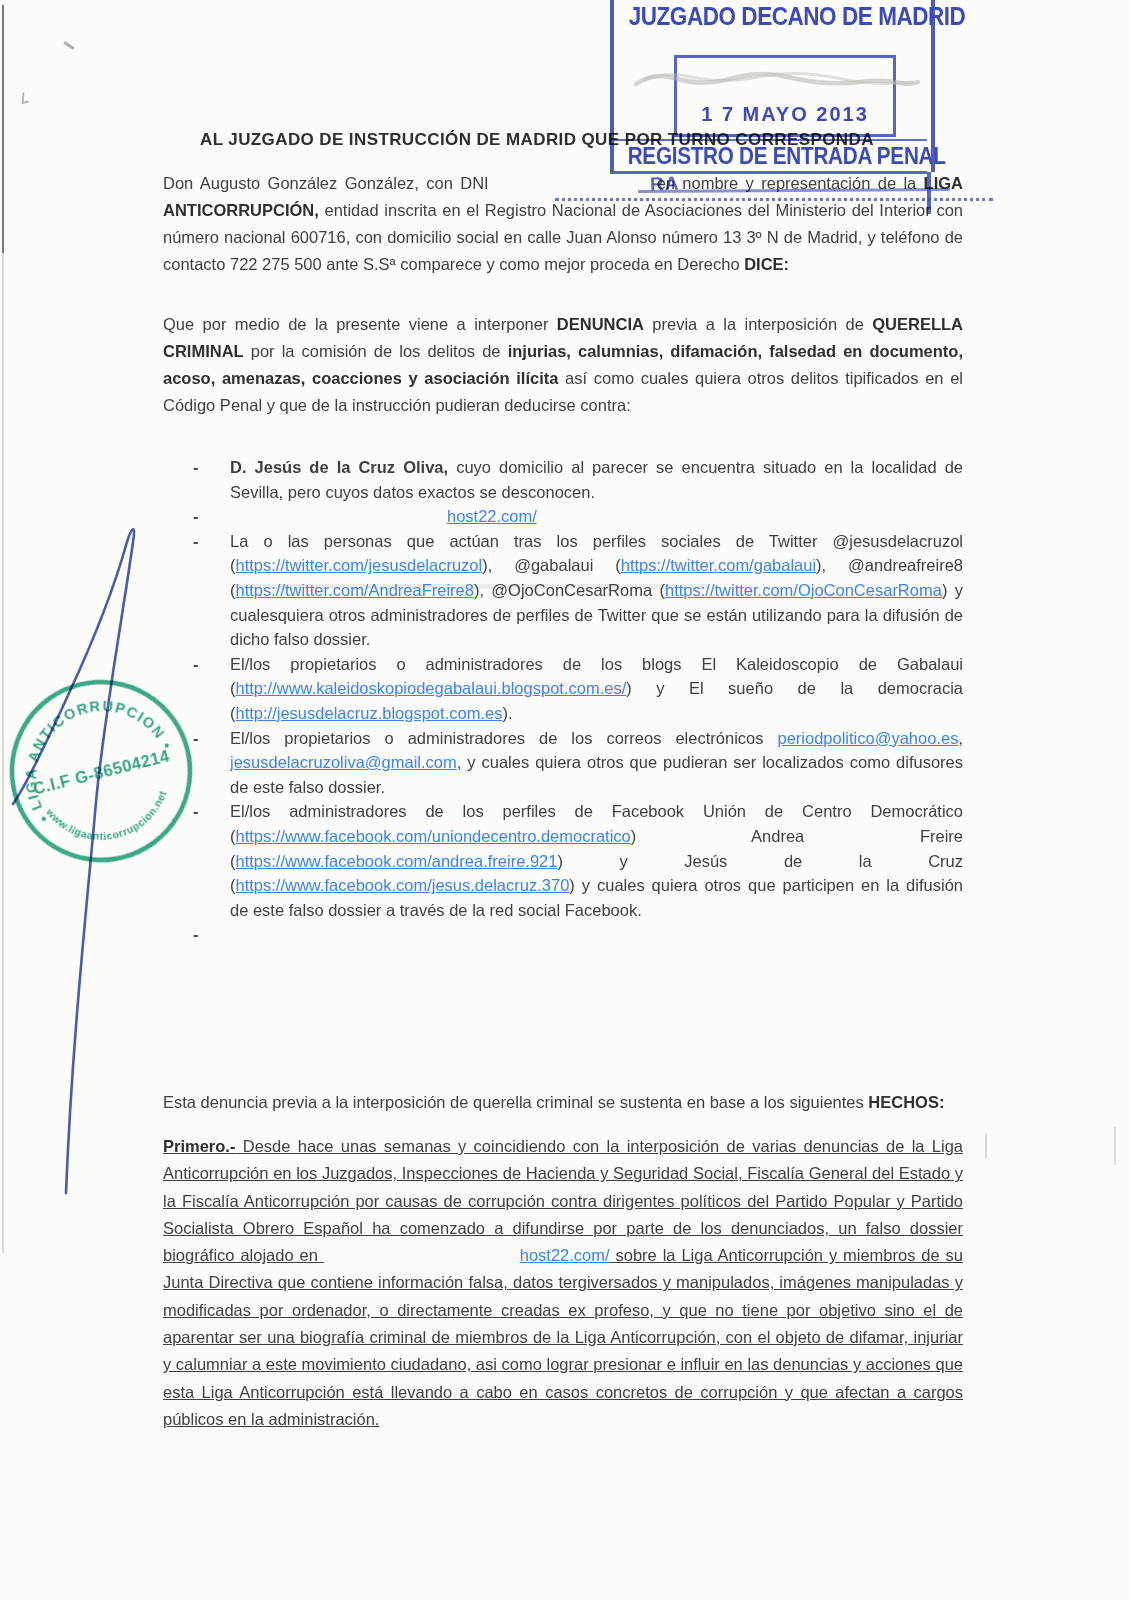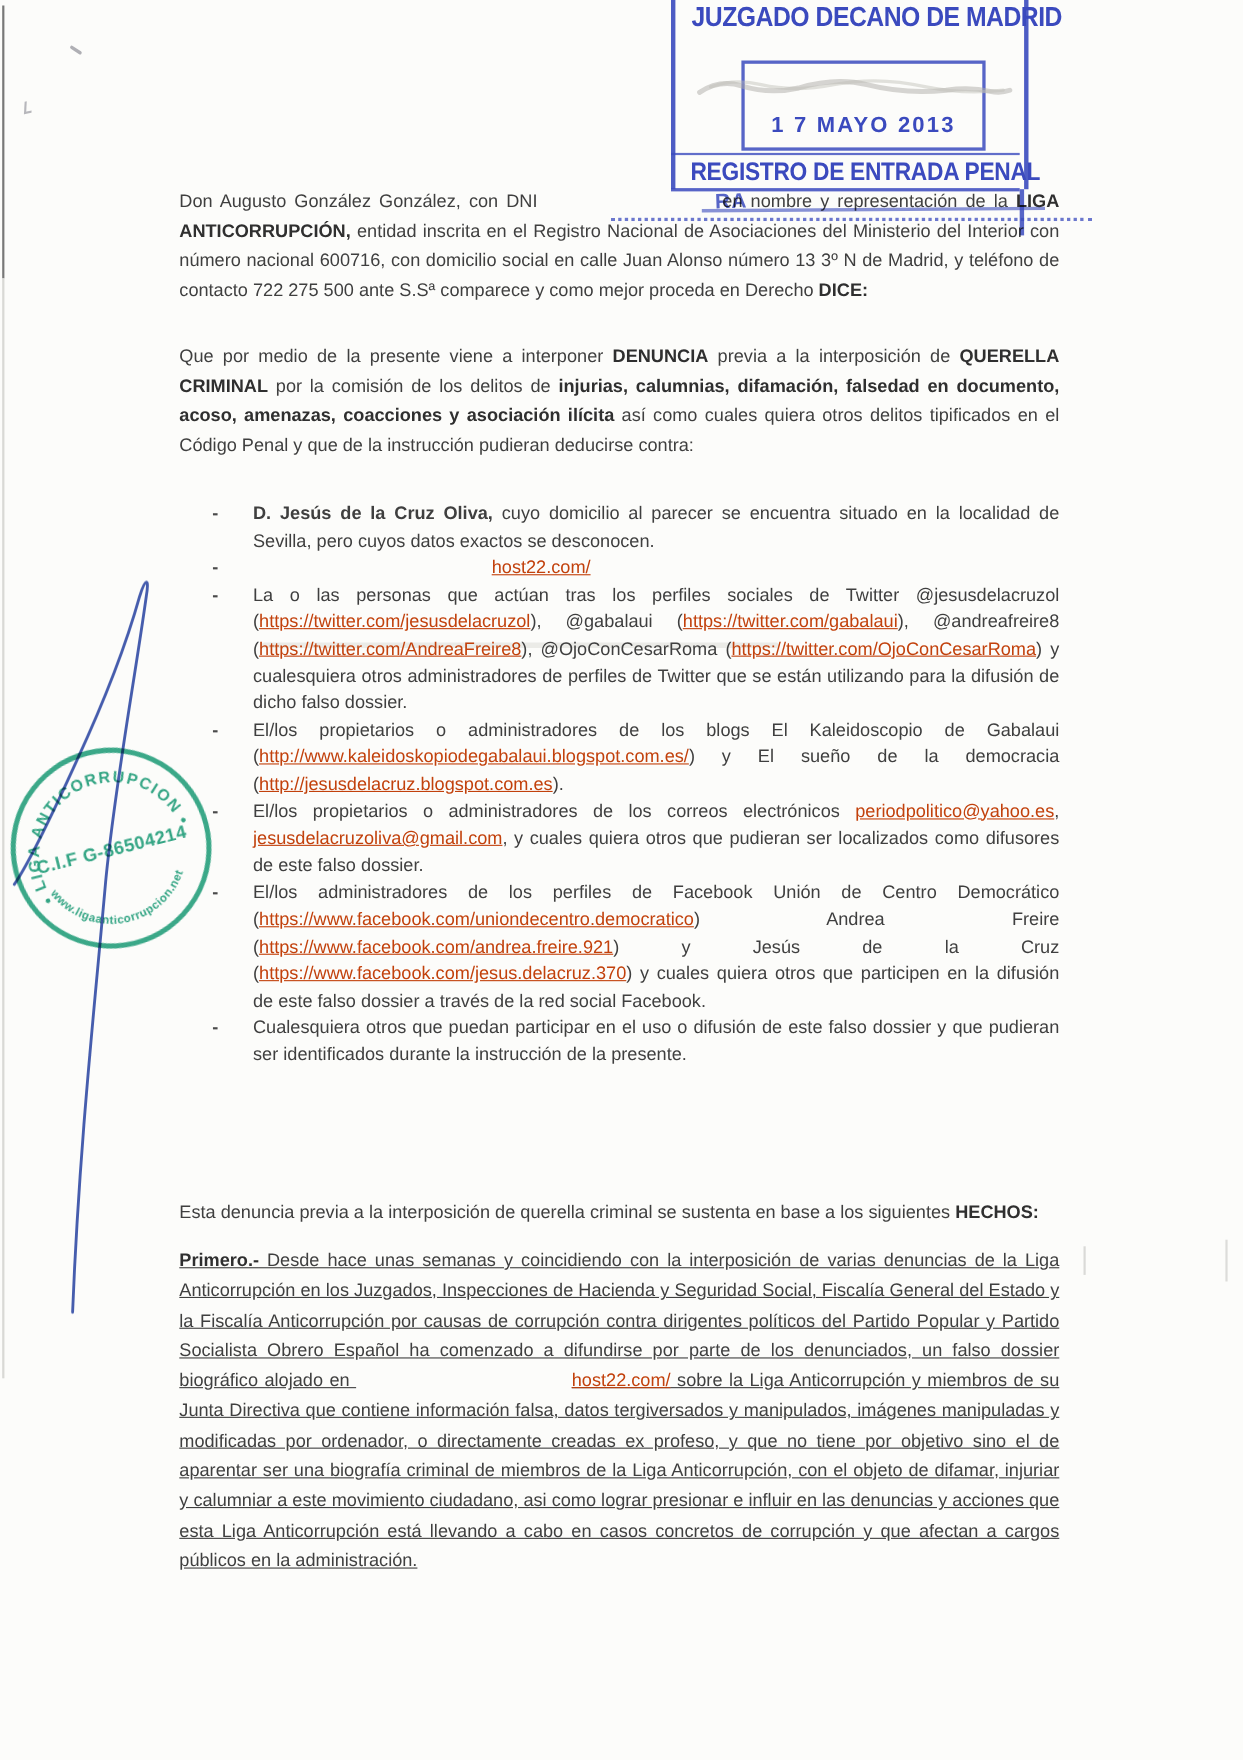--- a/index.html
+++ b/index.html
@@ -14,21 +14,21 @@
     position:absolute;left:200px;top:130px;font-size:17px;font-weight:bold;
     letter-spacing:.4px;color:#2e2e2e;z-index:1;white-space:nowrap;
   }
   .p1{top:170px;} .p2{top:311px;}
   .blist{position:absolute;left:163px;top:455px;width:800px;font-size:16.5px;line-height:24.6px;}
   .li{position:relative;padding-left:67px;text-align:justify;}
   .li .dash{position:absolute;left:30px;top:0;font-weight:bold;color:#4a4a4a;}
   .b2main{text-align:justify;text-align-last:justify;}
   .b2link{text-align:left;padding-left:217px;text-align-last:auto;}
   .p3{top:1041px;margin-top:48px;} .p4{top:1133px;line-height:27.3px;text-decoration:underline;}
-  .lnk{text-decoration:underline;color:#c2410c;}
+  .lnk{text-decoration:underline;color:#3b82f6;}
   .gap1{display:inline-block;width:168px;}
   .gap2{display:inline-block;width:196px;}
   
   .stamp{position:absolute;left:610px;top:-14px;width:325px;height:246px;z-index:3;
          mix-blend-mode:multiply;color:#3b4bc2;}
   .stamp .sides{position:absolute;left:0;top:0;width:317px;height:186px;
          border-left:4px solid rgba(59,75,194,.9);border-right:4px solid rgba(59,75,194,.9);}
   .stamp .court{position:absolute;left:0;top:16px;width:100%;text-align:center;
          font-weight:bold;font-size:25px;letter-spacing:-.5px;white-space:nowrap;}
   .stamp .court span{display:inline-block;transform:scaleX(.9);transform-origin:center;}
@@ -71,20 +71,21 @@
 <div class="page">
 
   <div class="edge-dark"></div>
   <div class="edge-light"></div>
   <div class="speck1"></div>
   <div class="speck2"></div>
   <div class="smudge1"></div>
   <div class="mark-r1"></div>
   <div class="mark-r2"></div>
 
+  <div class="title">AL JUZGADO DE INSTRUCCIÓN DE MADRID QUE POR TURNO CORRESPONDA</div>
 
   <div class="doc p1"><span>Don Augusto González González, con DNI</span><span class="gap1"></span><span>en nombre y representación de la </span><b>LIGA ANTICORRUPCIÓN,</b><span> entidad inscrita en el Registro Nacional de Asociaciones del Ministerio del Interior con número nacional 600716, con domicilio social en calle Juan Alonso número 13 3º N de Madrid, y teléfono de contacto 722 275 500 ante S.Sª comparece y como mejor proceda en Derecho </span><b>DICE:</b></div>
 
   <div class="doc p2"><span>Que por medio de la presente viene a interponer </span><b>DENUNCIA</b><span> previa a la interposición de </span><b>QUERELLA CRIMINAL</b><span> por la comisión de los delitos de </span><b>injurias, calumnias, difamación, falsedad en documento, acoso, amenazas, coacciones y asociación ilícita</b><span> así como cuales quiera otros delitos tipificados en el Código Penal y que de la instrucción pudieran deducirse contra:</span></div>
 
   <div class="blist">
 
     <div class="li"><span class="dash">-</span><b>D. Jesús de la Cruz Oliva,</b><span> cuyo domicilio al parecer se encuentra situado en la localidad de Sevilla, pero cuyos datos exactos se desconocen.</span></div>
 
     <div class="li">
@@ -93,21 +94,21 @@
     </div>
 
     <div class="li"><span class="dash">-</span><span>La o las personas que actúan tras los perfiles sociales de Twitter @jesusdelacruzol (</span><span class="lnk">https://twitter.com/jesusdelacruzol</span><span>), @gabalaui (</span><span class="lnk">https://twitter.com/gabalaui</span><span>), @andreafreire8 (</span><span class="lnk">https://twitter.com/AndreaFreire8</span><span>), @OjoConCesarRoma (</span><span class="lnk">https://twitter.com/OjoConCesarRoma</span><span>) y cualesquiera otros administradores de perfiles de Twitter que se están utilizando para la difusión de dicho falso dossier.</span></div>
 
     <div class="li"><span class="dash">-</span><span>El/los propietarios o administradores de los blogs El Kaleidoscopio de Gabalaui (</span><span class="lnk">http://www.kaleidoskopiodegabalaui.blogspot.com.es/</span><span>) y El sueño de la democracia (</span><span class="lnk">http://jesusdelacruz.blogspot.com.es</span><span>).</span></div>
 
     <div class="li"><span class="dash">-</span><span>El/los propietarios o administradores de los correos electrónicos </span><span class="lnk">periodpolitico@yahoo.es</span><span>, </span><span class="lnk">jesusdelacruzoliva@gmail.com</span><span>, y cuales quiera otros que pudieran ser localizados como difusores de este falso dossier.</span></div>
 
     <div class="li"><span class="dash">-</span><span>El/los administradores de los perfiles de Facebook Unión de Centro Democrático (</span><span class="lnk">https://www.facebook.com/uniondecentro.democratico</span><span>) Andrea Freire (</span><span class="lnk">https://www.facebook.com/andrea.freire.921</span><span>) y Jesús de la Cruz (</span><span class="lnk">https://www.facebook.com/jesus.delacruz.370</span><span>) y cuales quiera otros que participen en la difusión de este falso dossier a través de la red social Facebook.</span></div>
 
-    <div class="li"><span class="dash">-</span><span>Cualesquiera otros que puedan participar en el uso o difusión de este falso dossier y que pudieran ser identificados durante la instrucción de la presente.</span></div>
+    <div class="li"><span class="dash">-</span></div>
   </div>
 
   <div class="doc p3"><span>Esta denuncia previa a la interposición de querella criminal se sustenta en base a los siguientes </span><b>HECHOS:</b></div>
 
   <div class="doc p4"><b>Primero.-</b><span> Desde hace unas semanas y coincidiendo con la interposición de varias denuncias de la Liga Anticorrupción en los Juzgados, Inspecciones de Hacienda y Seguridad Social, Fiscalía General del Estado y la Fiscalía Anticorrupción por causas de corrupción contra dirigentes políticos del Partido Popular y Partido Socialista Obrero Español ha comenzado a difundirse por parte de los denunciados, un falso dossier biográfico alojado en </span><span class="gap2"></span><span class="lnk">host22.com/</span><span> sobre la Liga Anticorrupción y miembros de su Junta Directiva que contiene información falsa, datos tergiversados y manipulados, imágenes manipuladas y modificadas por ordenador, o directamente creadas ex profeso, y que no tiene por objetivo sino el de aparentar ser una biografía criminal de miembros de la Liga Anticorrupción, con el objeto de difamar, injuriar y calumniar a este movimiento ciudadano, asi como lograr presionar e influir en las denuncias y acciones que esta Liga Anticorrupción está llevando a cabo en casos concretos de corrupción y que afectan a cargos públicos en la administración.</span></div>
 
   <div class="stamp">
     <div class="sides"></div>
     <div class="court"><span>JUZGADO DECANO DE MADRID</span></div>
     <div class="datebox">

